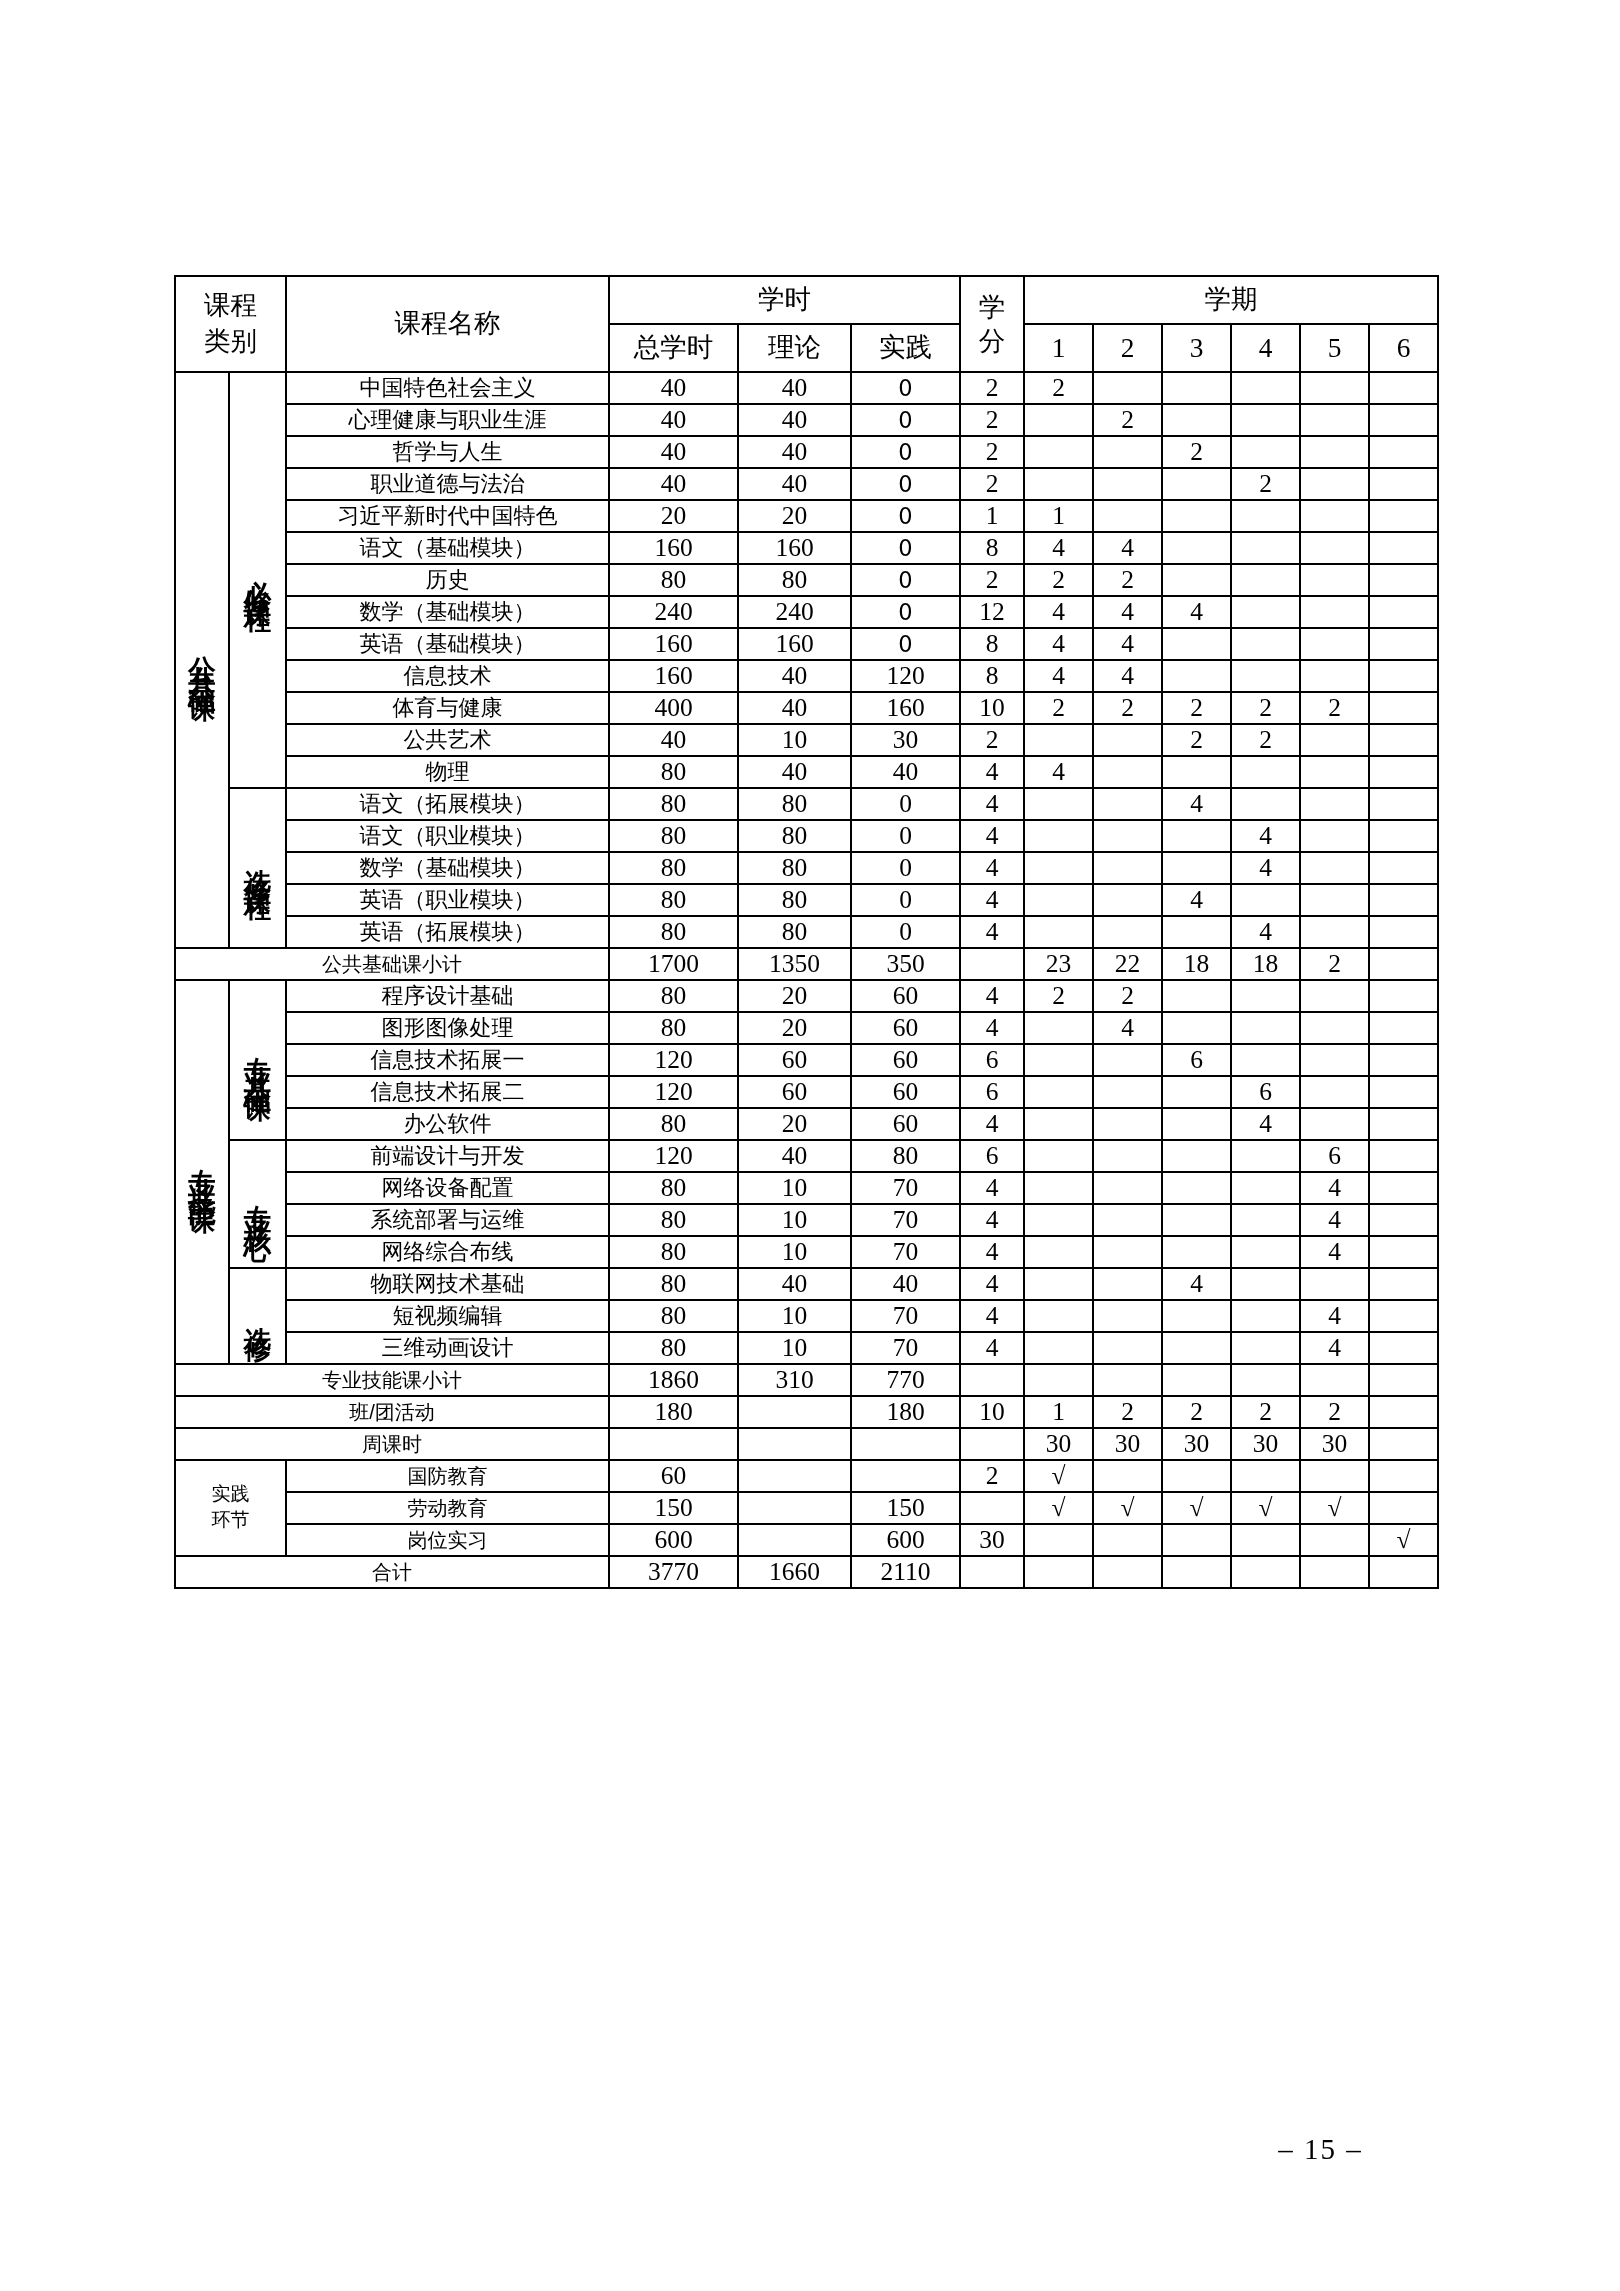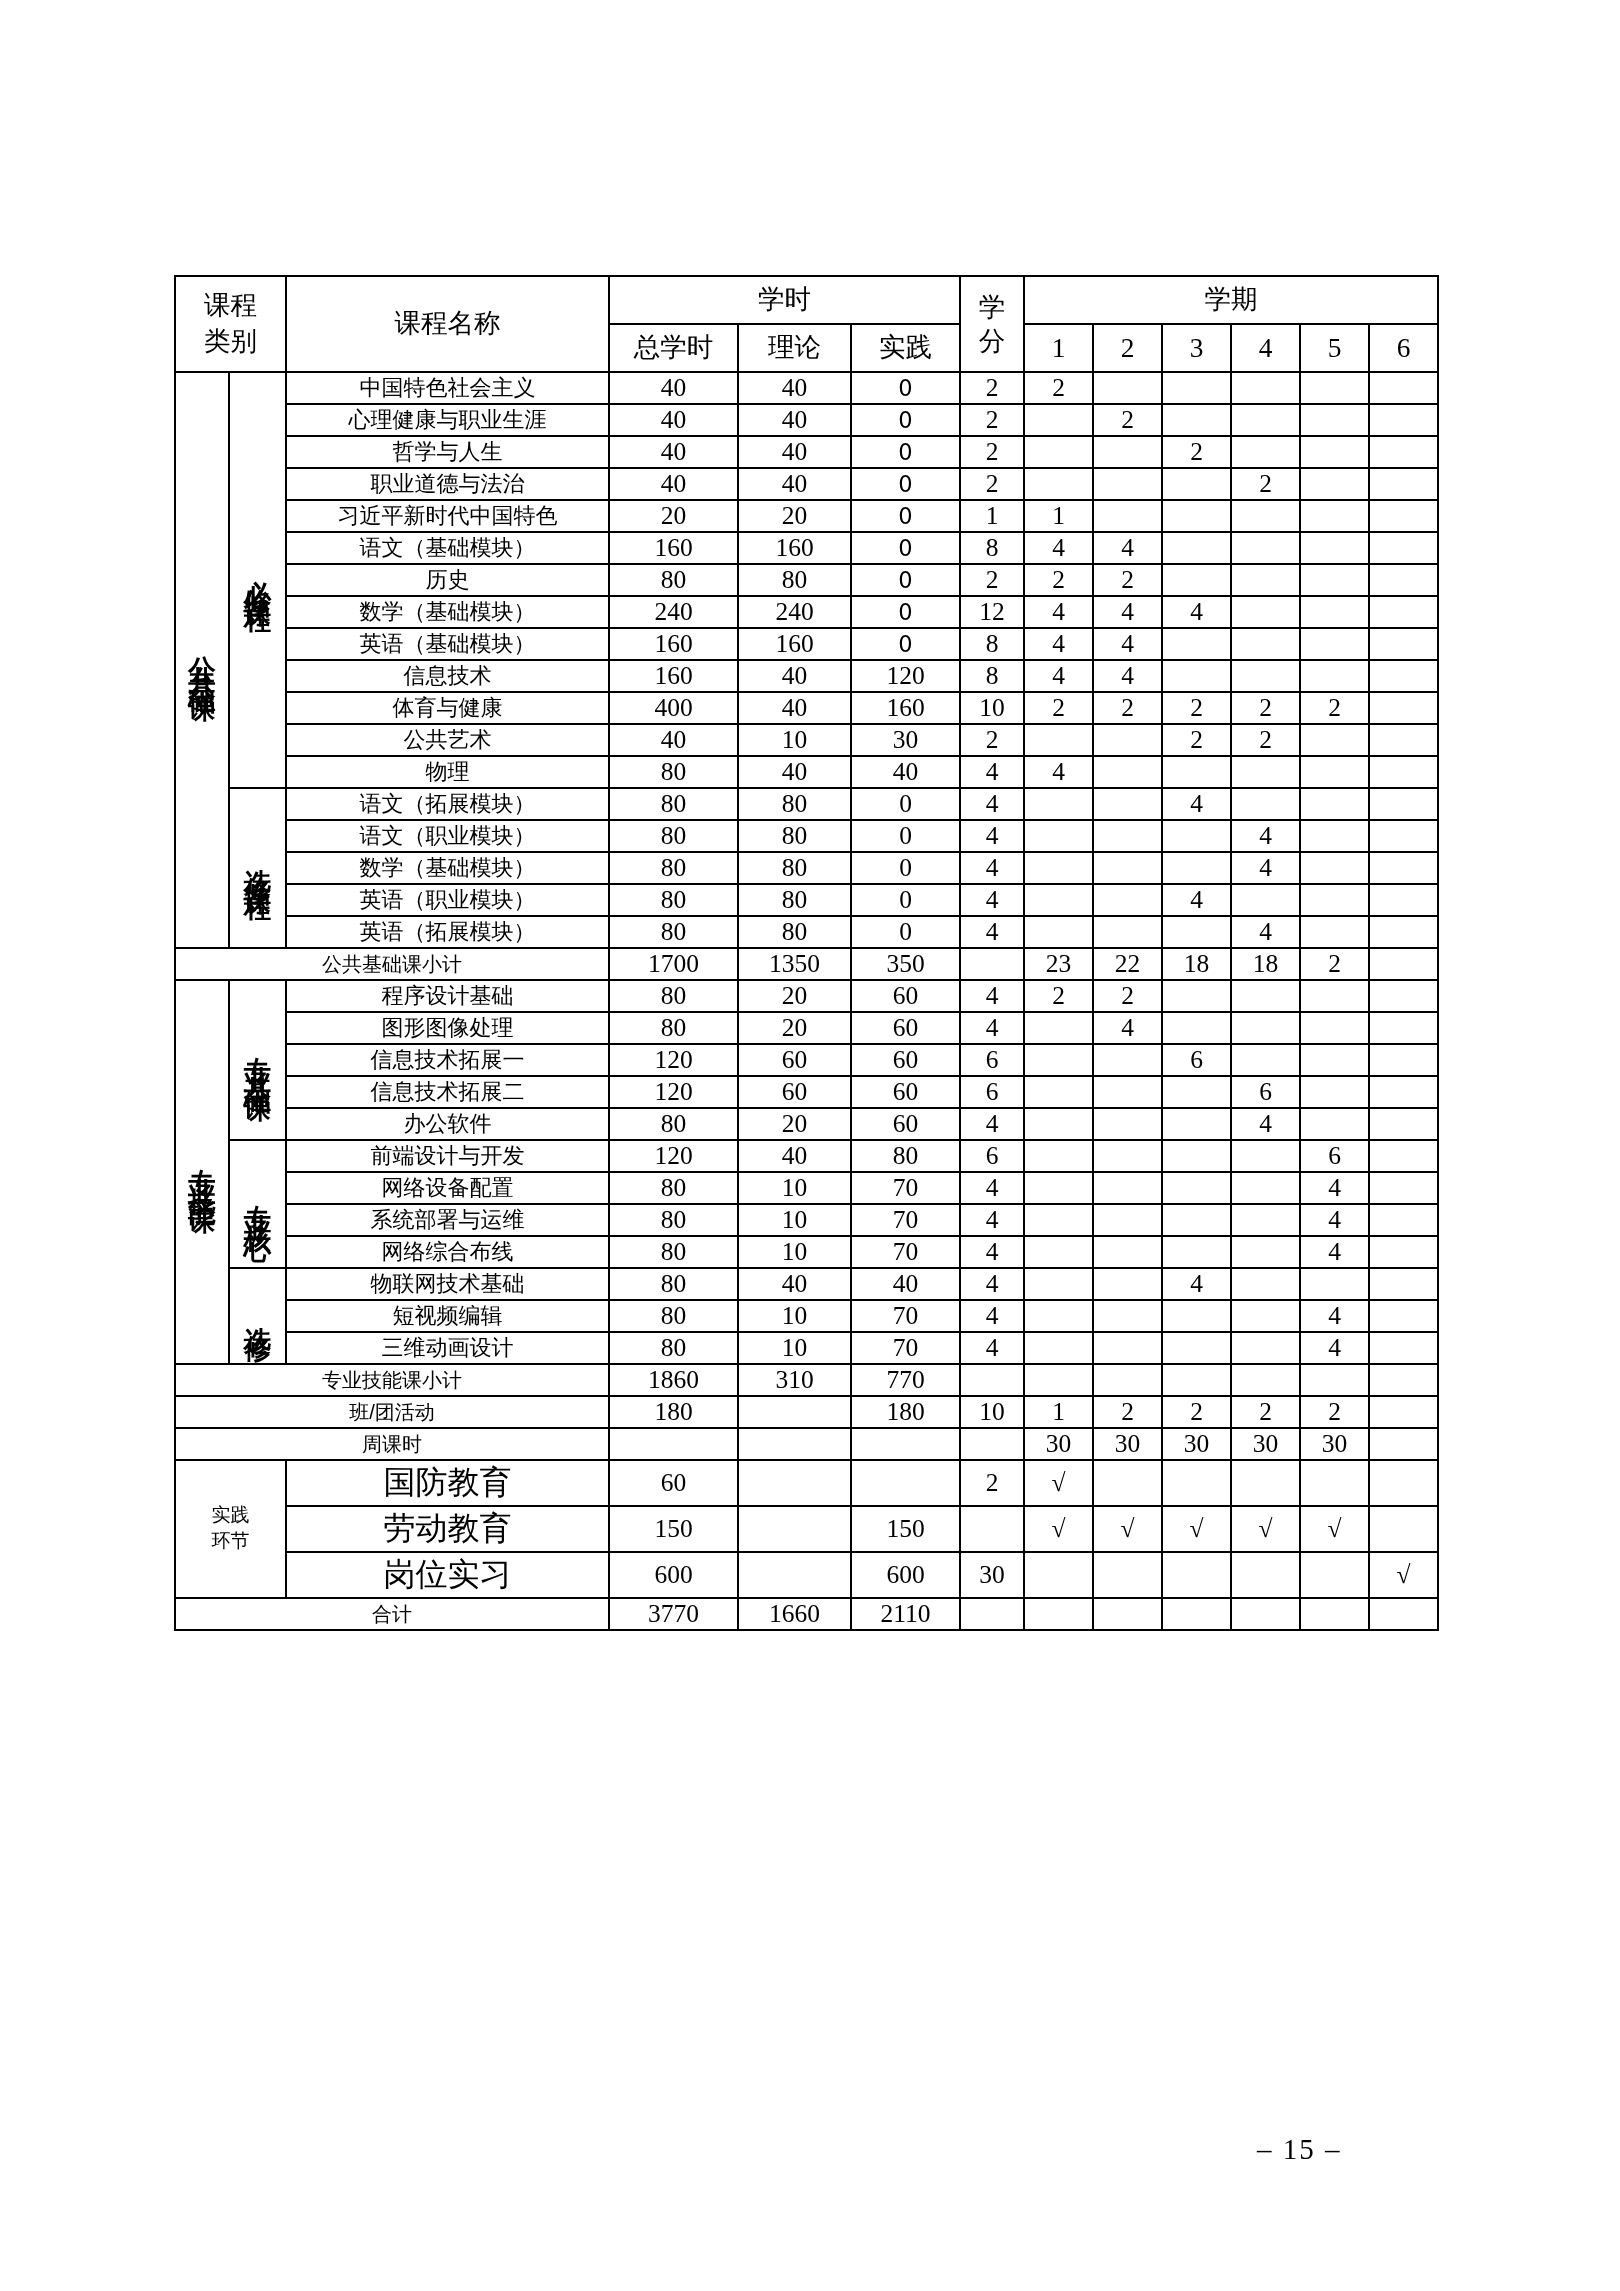--- a/index.html
+++ b/index.html
@@ -9,29 +9,29 @@
        border-collapse:collapse;table-layout:fixed}
   .plan td,.plan th{border:2px solid #000;padding:0;text-align:center;vertical-align:middle;
        overflow:hidden;font-weight:normal}
   tr.hr{height:48px}
   .hd{font-family:"Liberation Sans","DejaVu Sans",sans-serif;font-weight:700;font-size:26.5px;line-height:1.25}
   .hn{font-size:27.4px;font-weight:700}
   .n{font-size:25.5px}
   .c{font-size:22px}
   .b0{font-family:"DejaVu Sans",sans-serif;font-weight:700;font-size:22.5px}
   .sum{font-family:"Liberation Sans","DejaVu Sans",sans-serif;font-weight:700;font-size:20px}
-  .cb{font-family:Liberation Serif, serif;font-weight:700;font-size:32px}
+  .cb{font-family:Liberation Serif, serif;font-weight:700;font-size:20px}
   .cat .v{display:inline-block;writing-mode:vertical-lr;text-orientation:upright;
        font-family:"Liberation Sans","DejaVu Sans",sans-serif;font-weight:700;font-size:27.4px;
        letter-spacing:9.8px;line-height:1.1}
   .cat2{font-family:"Liberation Sans","DejaVu Sans",sans-serif;font-weight:700;font-size:19px;line-height:1.5}
   .w2{display:inline-block;width:2.15em;word-break:break-all;line-height:1.35}
   .w1{display:inline-block;width:1.15em;word-break:break-all;line-height:1.3}
   tr.t3 td{border-top:2.9px solid #000}
-  .pagenum{position:absolute;left:1257px;top:2133px;width:127px;
+  .pagenum{position:absolute;left:1257px;top:2133px;width:127px;text-align:center;
        font-size:29px;letter-spacing:2px}
 </style>
 </head>
 <body>
 
 <table class="plan">
 <colgroup>
 <col style="width:54px">
       <col style="width:57px">
       <col style="width:323px">

